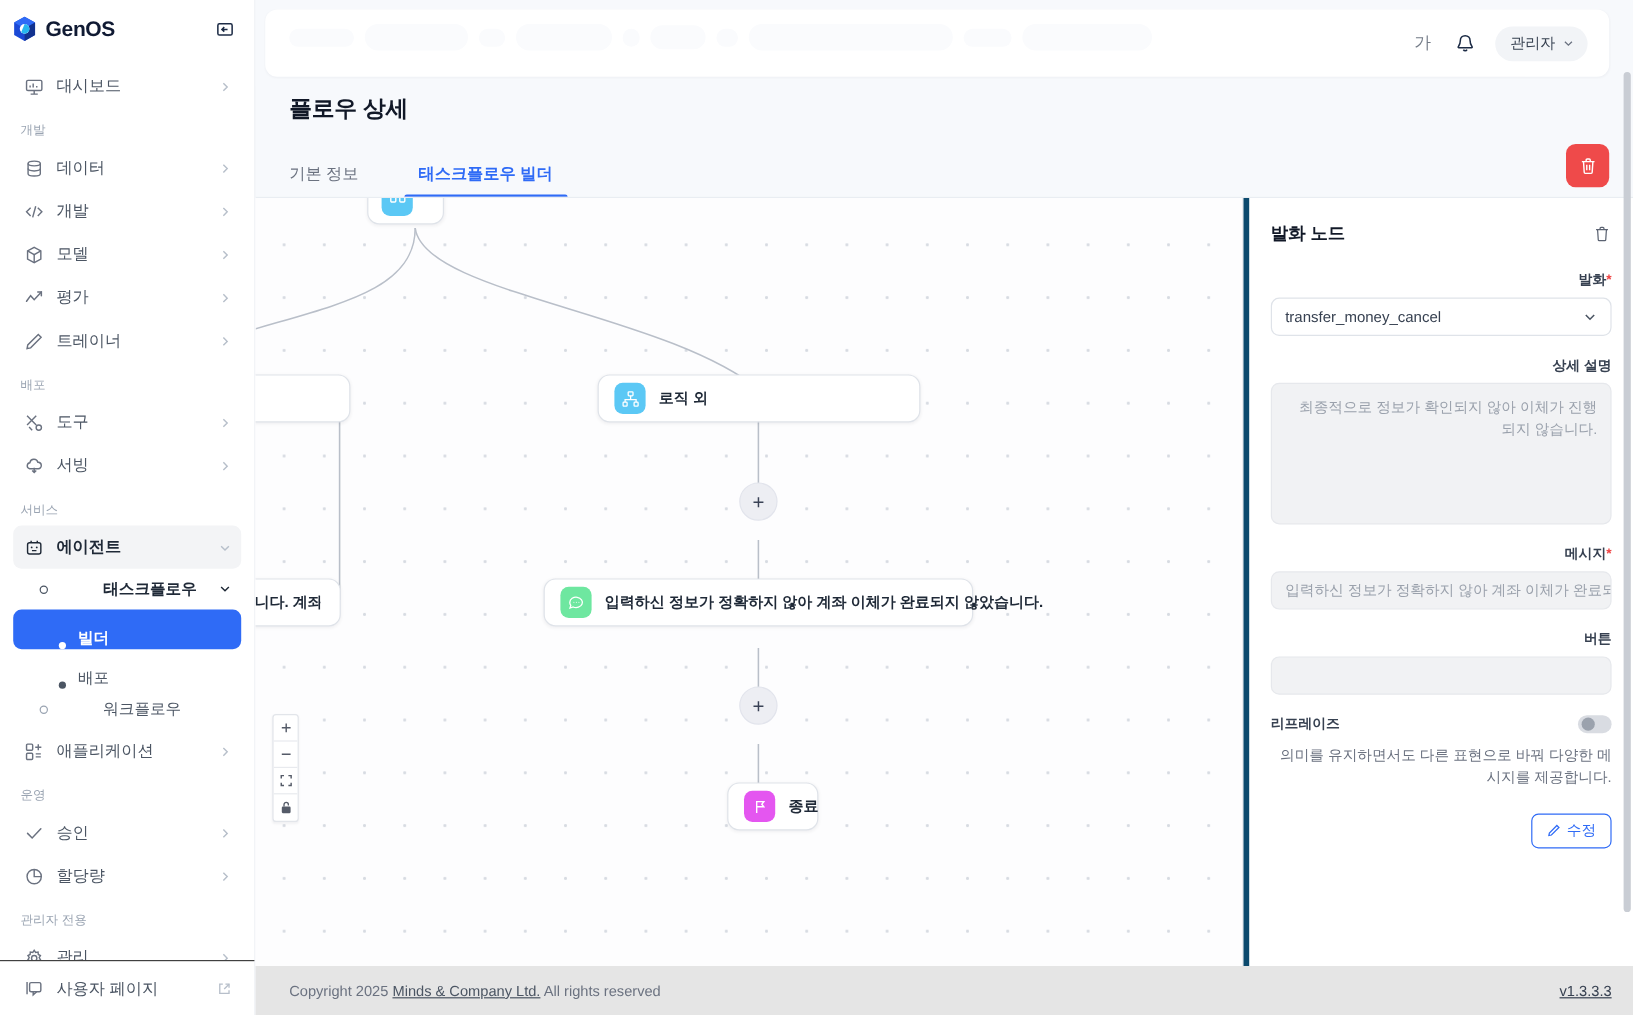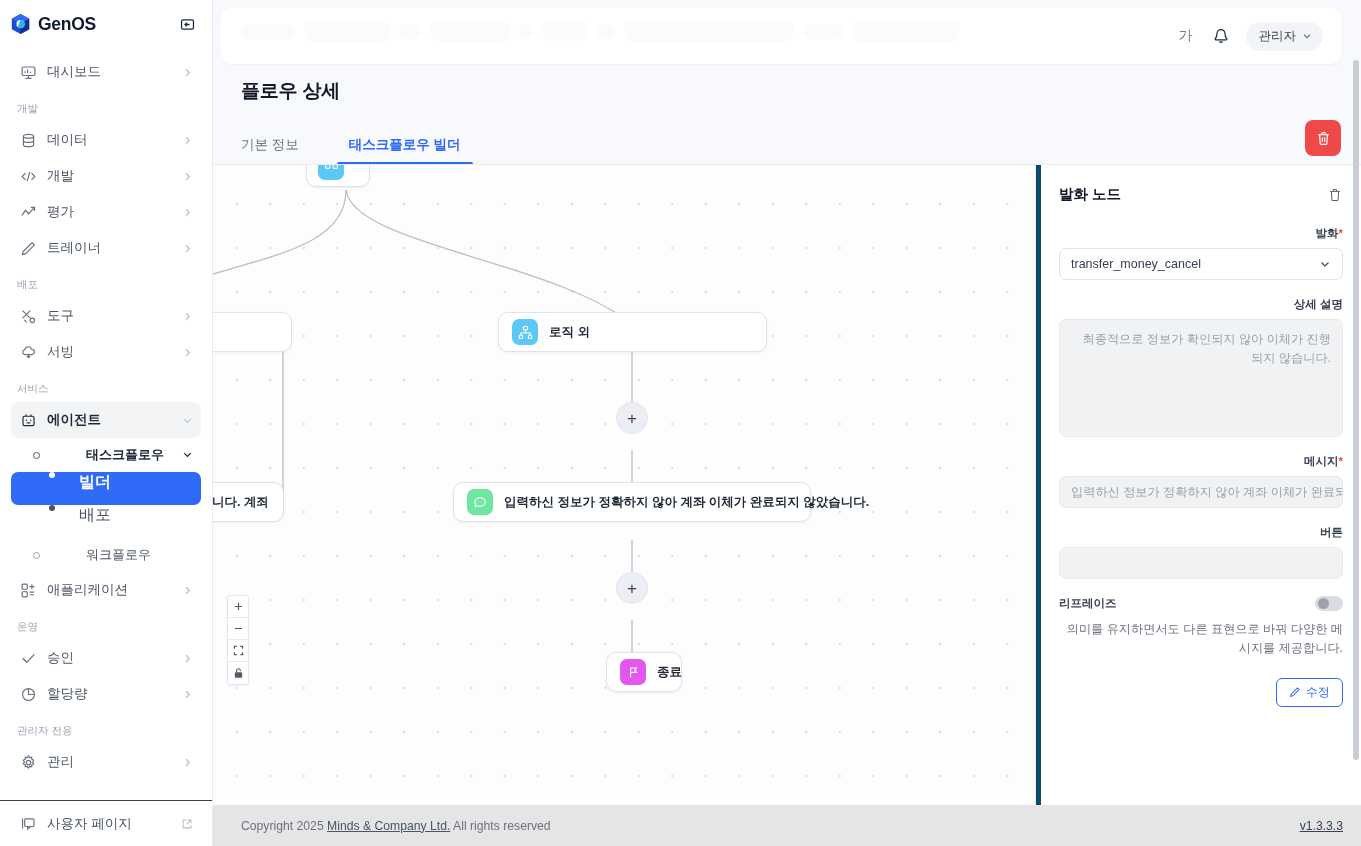--- a/index.html
+++ b/index.html
@@ -66,23 +66,23 @@
   }
   .sb-sub .dot-o {
     width: 7px; height: 7px; border-radius: 50%;
     border: 1.3px solid #9aa4b2; flex: 0 0 7px;
   }
   .sb-sub .lbl { flex: 1; padding-left: 36px; }
   .sb-sub.bold { font-weight: 700; color: #1f2937; }
   .sb-sub.bold .dot-o { border-color: #4b5563; }
 
   .sb-leaf {
-    display: flex; align-items: flex-start; gap: 24px;
+    display: flex; align-items: flex-end; gap: 10px;
     height: 33px; padding: 0 8px 0 38px; border-radius: 7px;
-    cursor: pointer; color: #4b5563; font-size: 16px;
+    cursor: pointer; color: #4b5563; font-size: 13px;
   }
   .sb-leaf .dot-f {
     width: 6px; height: 6px; border-radius: 50%;
     background: #4b5563; flex: 0 0 6px;
   }
   .sb-leaf.selected {
     background: #2f6bf6; color: #ffffff; font-weight: 700;
   }
   .sb-leaf.selected .dot-f { background: #ffffff; }
 
@@ -356,20 +356,35 @@
           </svg>
         </span>
         <span class="lbl">개발</span>
         <span class="chev">
           <svg width="11" height="11" viewBox="0 0 12 12" fill="none" stroke="currentColor" stroke-width="1.3">
               <path d="M4.5 2.5 L8 6 L4.5 9.5"></path>
             </svg>
         </span>
       </div>
 
+      <div class="sb-item">
+        <span class="ico">
+          <svg width="17" height="17" viewBox="0 0 20 20" fill="none" stroke="currentColor" stroke-width="1.4">
+            <path d="M10 2.5 L16.5 6 V14 L10 17.5 L3.5 14 V6 Z"></path>
+              <path d="M3.5 6 L10 9.7 L16.5 6"></path>
+              <path d="M10 9.7 V17.5"></path>
+          </svg>
+        </span>
+        <span class="lbl">모델</span>
+        <span class="chev">
+          <svg width="11" height="11" viewBox="0 0 12 12" fill="none" stroke="currentColor" stroke-width="1.3">
+              <path d="M4.5 2.5 L8 6 L4.5 9.5"></path>
+            </svg>
+        </span>
+      </div>
 
       <div class="sb-item">
         <span class="ico">
           <svg width="17" height="17" viewBox="0 0 20 20" fill="none" stroke="currentColor" stroke-width="1.5" stroke-linecap="round">
             <path d="M2.5 13 L6.5 7.5 L10 11.5 L17 4"></path>
               <path d="M13.5 4 H17 V7.5"></path>
           </svg>
         </span>
         <span class="lbl">평가</span>
         <span class="chev">

